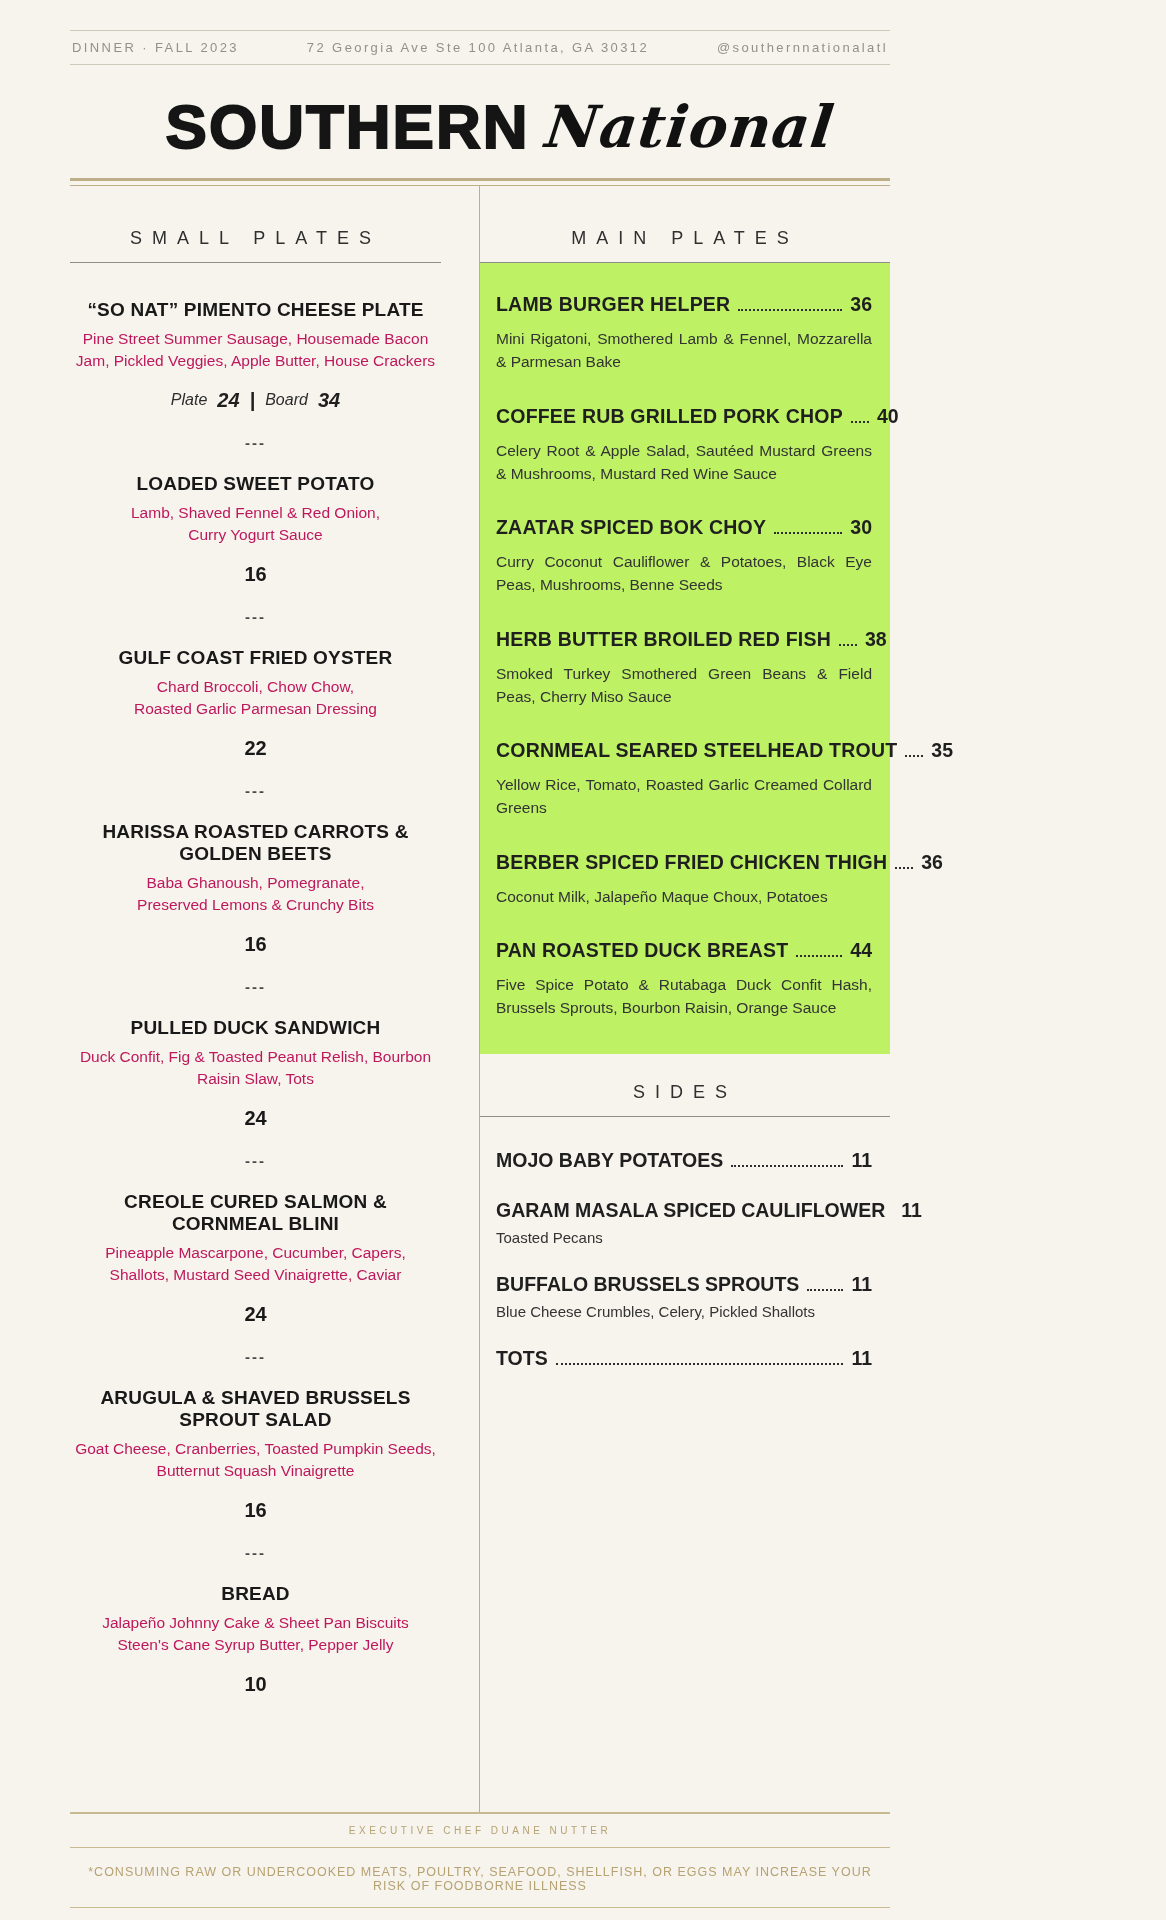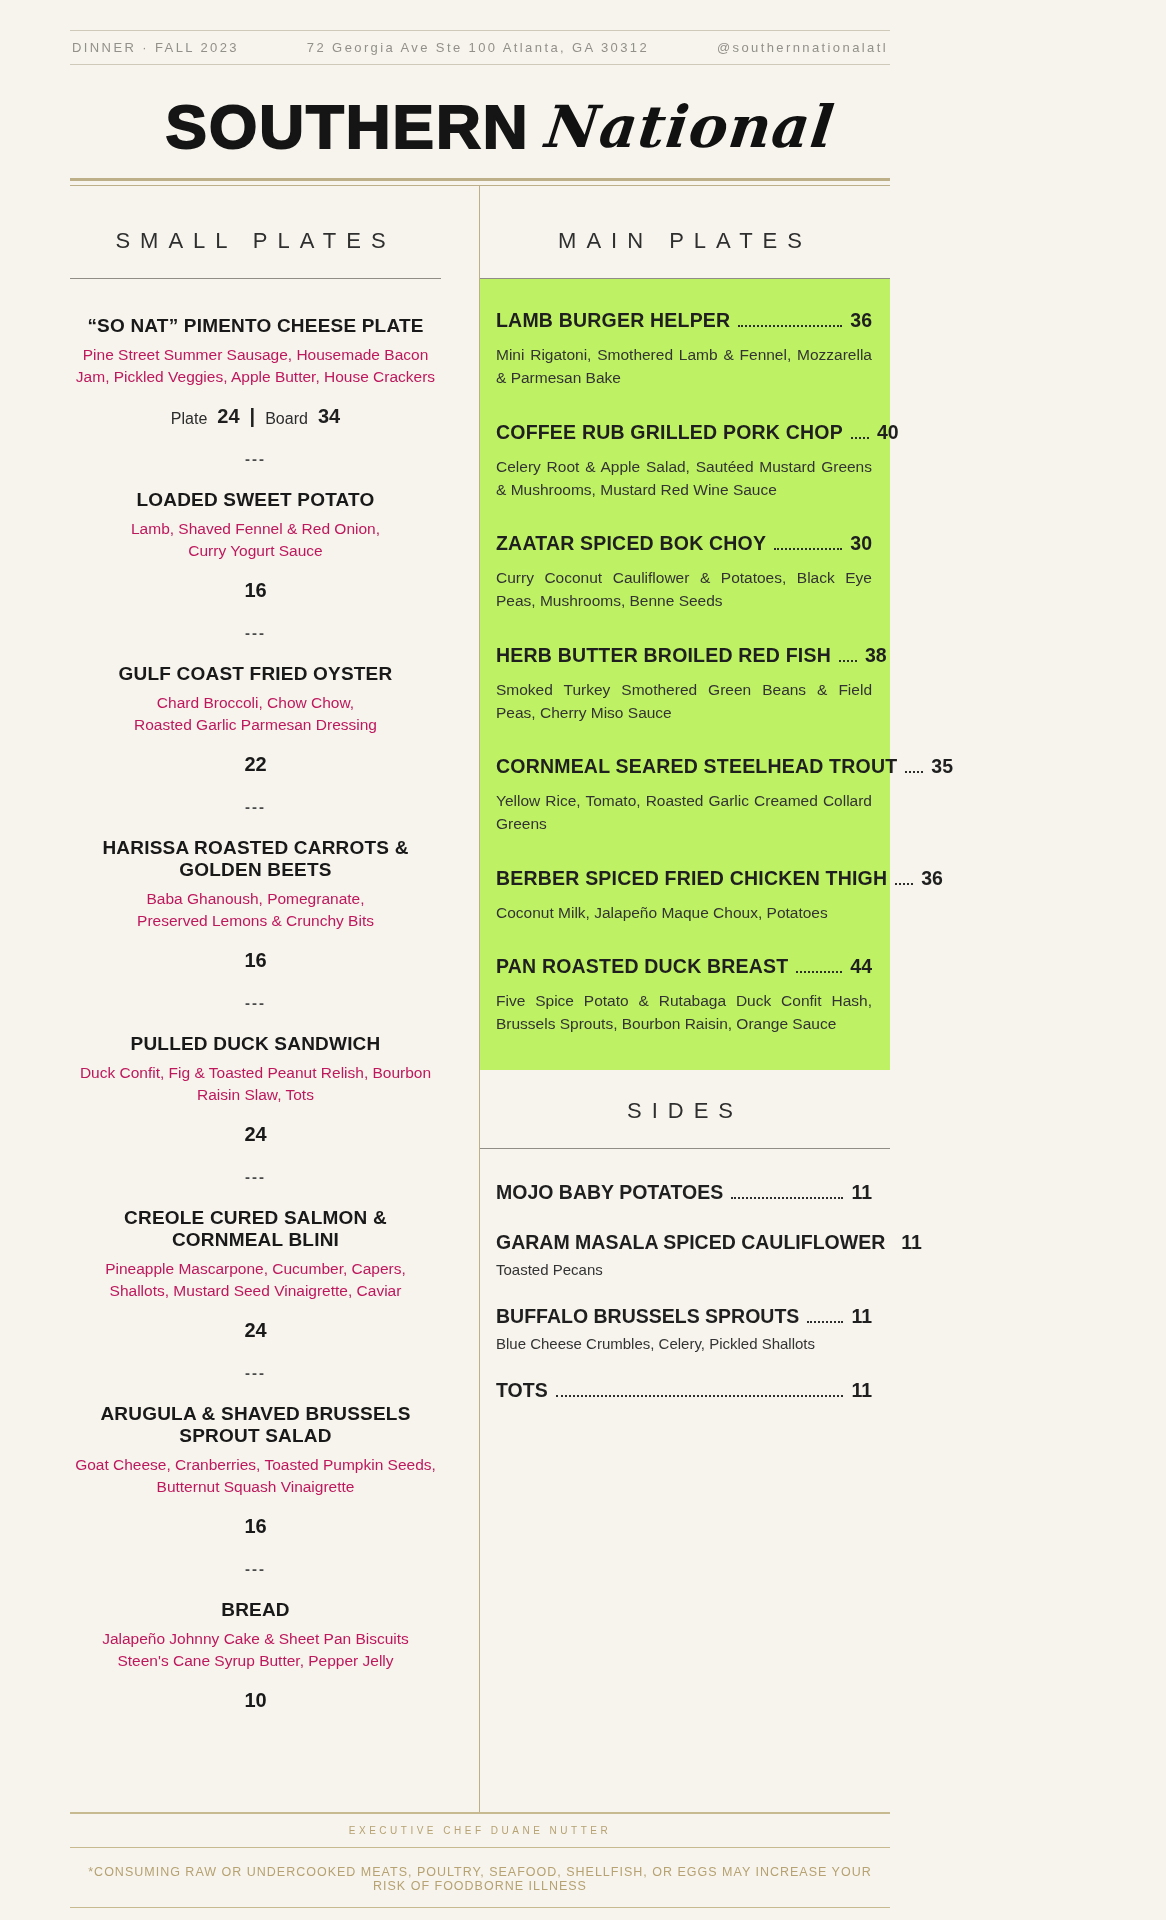--- a/index.html
+++ b/index.html
@@ -35,30 +35,30 @@
 
   .rule-double { margin: 0 70px; height: 4px; border-top: 3px solid #bdb088; border-bottom: 1px solid #bdb088; }
 
   
   .columns { flex: 1; display: flex; margin: 0 70px; align-items: stretch; }
   .col { width: 50%; display: flex; flex-direction: column; }
   .col-left { border-right: 1px solid #bdb088; padding-right: 38px; }
 
   .col-head { padding-top: 42px; }
   .col-title {
-    text-align: center; font-size: 22px; letter-spacing: 10px; color: #2f2f2f;
-    font-weight: 400; padding-bottom: 24px; border-bottom: 1px solid #8f8d86;
+    text-align: center; font-size: 18px; letter-spacing: 10px; color: #2f2f2f;
+    font-weight: 400; padding-bottom: 13px; border-bottom: 1px solid #8f8d86;
   }
 
   
   .sp-list { padding: 36px 4px 0; text-align: center; }
   .sp-name { font-size: 19px; font-weight: bold; letter-spacing: 0.2px; color: #191919; }
   .sp-desc { font-size: 15.5px; line-height: 1.45; color: #be185d; margin-top: 7px; white-space: pre-line; }
   .sp-price { font-size: 20px; font-weight: bold; margin-top: 16px; color: #191919; }
-  .price-row { margin-top: 16px; display: flex; justify-content: center; align-items: flex-end; gap: 10px; }
+  .price-row { margin-top: 16px; display: flex; justify-content: center; align-items: center; gap: 10px; font-style: italic; }
   .price-row .lbl { font-size: 16px; color: #2c2c2c; }
   .price-row .num { font-size: 20px; font-weight: bold; }
   .price-row .pipe { font-size: 20px; font-weight: bold; }
   .sp-sep { margin: 22px 0; color: #4a4a4a; font-size: 15px; letter-spacing: 2px; font-weight: bold; }
 
   
   .mp-panel { background: #bef264; padding: 30px 18px 4px 16px; margin-top: 0; }
   .mp-item { margin-bottom: 31px; }
   .mp-row { display: flex; align-items: flex-end; }
   .mp-name { font-size: 19.5px; font-weight: bold; letter-spacing: 0.2px; white-space: nowrap; }

